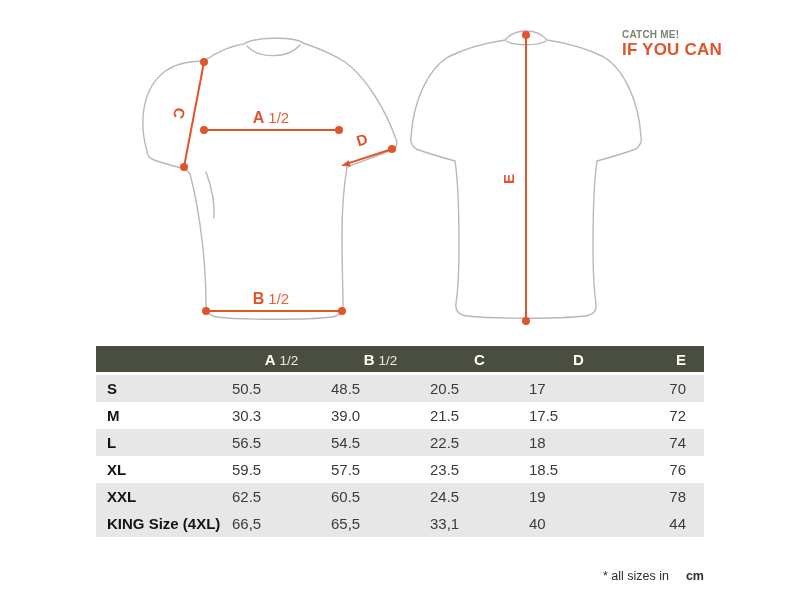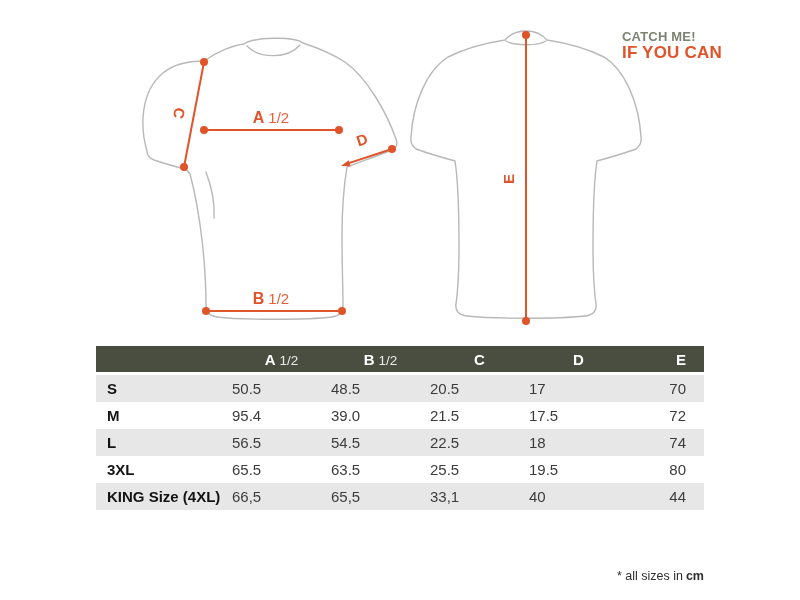--- a/index.html
+++ b/index.html
@@ -4,42 +4,42 @@
 <style>
   html,body { margin:0; padding:0; background:#fff; }
   .stage {
     position:relative; width:800px; height:600px; background:#ffffff;
     font-family:"Liberation Sans", sans-serif; overflow:hidden;
   }
   .diagram-svg { position:absolute; left:0; top:0; }
 
   
   .brand { position:absolute; left:622px; top:30px; line-height:1.08; font-weight:bold; letter-spacing:.2px; }
-  .brand .l1 { color:#7b8370; font-size:13px; }
+  .brand .l1 { color:#7b8370; font-size:10px; }
   .brand .l2 { color:#e0542a; font-size:17px; }
 
   
   .size-table { position:absolute; left:96px; top:346px; width:608px; border-collapse:collapse; table-layout:fixed; }
   .size-table thead th {
     background:#4a4e40; color:#fff; font-size:15px; font-weight:bold;
     height:26px; padding:0; border-bottom:3px solid #ffffff; text-align:center;
   }
   .size-table thead th .cf { font-weight:normal; opacity:.88; font-size:13.5px; margin-left:4px; }
   .size-table tbody td {
     height:27px; padding:0; font-size:15px; color:#3c3c3c; text-align:left; white-space:nowrap;
   }
   .size-table tbody td.size-cell {
     text-align:left; padding-left:11px; font-weight:bold; color:#141414; font-size:15px;
   }
   .size-table tbody tr.alt { background:#e7e7e7; }
   .size-table th:last-child, .size-table td:last-child { text-align:right; padding-right:18px; }
 
   
   .note { position:absolute; top:569px; right:96px; font-size:12.5px; color:#2e2e2e; }
-  .note b { margin-left:3px; }
+  .note b { margin-left:17px; }
 
   
   .shirt { fill:#ffffff; stroke:#b8b8b8; stroke-width:1.4; stroke-linejoin:round; }
   .shirt-line { fill:none; stroke:#b8b8b8; stroke-width:1.4; stroke-linecap:round; }
   .mline { stroke:#e0542a; stroke-width:2; fill:none; }
   .mdot { fill:#e0542a; }
   .mlabel { fill:#e0542a; font-family:"Liberation Sans", sans-serif; font-weight:bold; font-size:15px; }
   .mlabel-big { fill:#e0542a; font-family:"Liberation Sans", sans-serif; font-size:16px; }
   .mlabel-big .b { font-weight:bold; }
   .mlabel-big .f { font-weight:normal; opacity:.92; font-size:15px; }
@@ -152,41 +152,49 @@
         <tr class="alt">
           <td class="size-cell">S</td>
           <td>50.5</td>
           <td>48.5</td>
           <td>20.5</td>
           <td>17</td>
           <td>70</td>
         </tr>
         <tr>
           <td class="size-cell">M</td>
-          <td>95.4</td>
+          <td>30.3</td>
           <td>39.0</td>
           <td>21.5</td>
           <td>17.5</td>
           <td>72</td>
         </tr>
         <tr class="alt">
           <td class="size-cell">L</td>
           <td>56.5</td>
           <td>54.5</td>
           <td>22.5</td>
           <td>18</td>
           <td>74</td>
         </tr>
         <tr>
-          <td class="size-cell">3XL</td>
-          <td>65.5</td>
-          <td>63.5</td>
-          <td>25.5</td>
-          <td>19.5</td>
-          <td>80</td>
+          <td class="size-cell">XL</td>
+          <td>59.5</td>
+          <td>57.5</td>
+          <td>23.5</td>
+          <td>18.5</td>
+          <td>76</td>
+        </tr>
+        <tr class="alt">
+          <td class="size-cell">XXL</td>
+          <td>62.5</td>
+          <td>60.5</td>
+          <td>24.5</td>
+          <td>19</td>
+          <td>78</td>
         </tr>
         <tr class="alt">
           <td class="size-cell">KING Size (4XL)</td>
           <td>66,5</td>
           <td>65,5</td>
           <td>33,1</td>
           <td>40</td>
           <td>44</td>
         </tr>
       </tbody>

